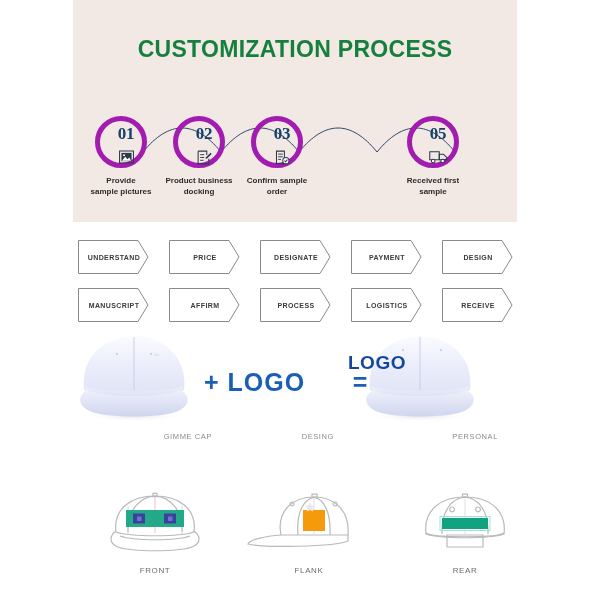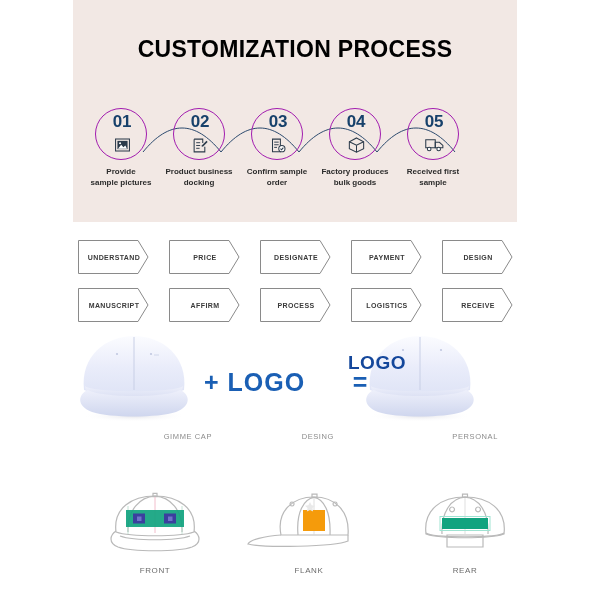--- a/index.html
+++ b/index.html
@@ -14,36 +14,37 @@
 
   
   .hero{
     position:absolute;left:73px;top:0;width:444px;height:222px;
     background:#f2e8e4;
   }
   .hero-title{
     position:absolute;left:0;top:36px;width:444px;
     text-align:center;
     font-size:23px;font-weight:bold;letter-spacing:.3px;
-    color:#000000;
+    color:#15803d;
     font-family:"Liberation Sans", sans-serif;
   }
   .steps{
     position:absolute;left:0;top:108px;width:444px;height:100px;
   }
   .zigzag{position:absolute;left:0;top:0;width:444px;height:62px;}
   .step{
     position:absolute;top:0;width:88px;
   }
   .step-circle{
     position:relative;
-    width:52px;height:52px;margin:0 auto;
-    border:1px solid #a21caf;border-radius:50%;
+    width:52px;height:52px;margin:8px auto;
+    border:5px solid #a21caf;border-radius:50%;
     background:transparent;
     box-sizing:border-box;
+    font-family:Liberation Serif, serif;
   }
   .step-num{
     position:absolute;left:0;top:3px;width:52px;text-align:center;
     font-size:17px;font-weight:bold;color:#17416b;letter-spacing:-.3px;
   }
   .step-icon{
     position:absolute;left:0;top:25px;width:52px;height:22px;
     display:flex;align-items:center;justify-content:center;
     color:#2b3a4a;
   }
@@ -163,36 +164,20 @@
               <path d="M10.1 11.4 L11.3 12.6 L13.2 10.2" fill="none" stroke="#2b3a4a" stroke-width="1.1"></path>
             </svg>
           </div>
         </div>
         <div class="step-label">
           <span>Confirm sample</span><br>
           <span>order</span>
         </div>
       </div>
 
-      <div class="step" style="left:238px;">
-        <div class="step-circle">
-          <div class="step-num">04</div>
-          <div class="step-icon">
-            <svg width="17" height="16" viewBox="0 0 18 17">
-              <path d="M9 1 L16.6 5 L16.6 12.4 L9 16.2 L1.4 12.4 L1.4 5 Z" fill="none" stroke="#2b3a4a" stroke-width="1.1"></path>
-              <path d="M1.4 5 L9 8.8 L16.6 5" fill="none" stroke="#2b3a4a" stroke-width="1.1"></path>
-              <line x1="9" y1="8.8" x2="9" y2="16.2" stroke="#2b3a4a" stroke-width="1.1"></line>
-            </svg>
-          </div>
-        </div>
-        <div class="step-label">
-          <span>Factory produces</span><br>
-          <span>bulk goods</span>
-        </div>
-      </div>
 
       <div class="step" style="left:316px;">
         <div class="step-circle">
           <div class="step-num">05</div>
           <div class="step-icon">
             <svg width="19" height="14" viewBox="0 0 20 14">
               <path d="M0.8 1.4 h10 v8.4 h-10 Z" fill="none" stroke="#2b3a4a" stroke-width="1.1"></path>
               <path d="M10.8 4.2 h4.4 l3.6 3.2 v2.4 h-8 Z" fill="none" stroke="#2b3a4a" stroke-width="1.1"></path>
               <circle cx="4.4" cy="11.2" r="1.9" fill="#ffffff" stroke="#2b3a4a" stroke-width="1.1"></circle>
               <circle cx="14.4" cy="11.2" r="1.9" fill="#ffffff" stroke="#2b3a4a" stroke-width="1.1"></circle>

